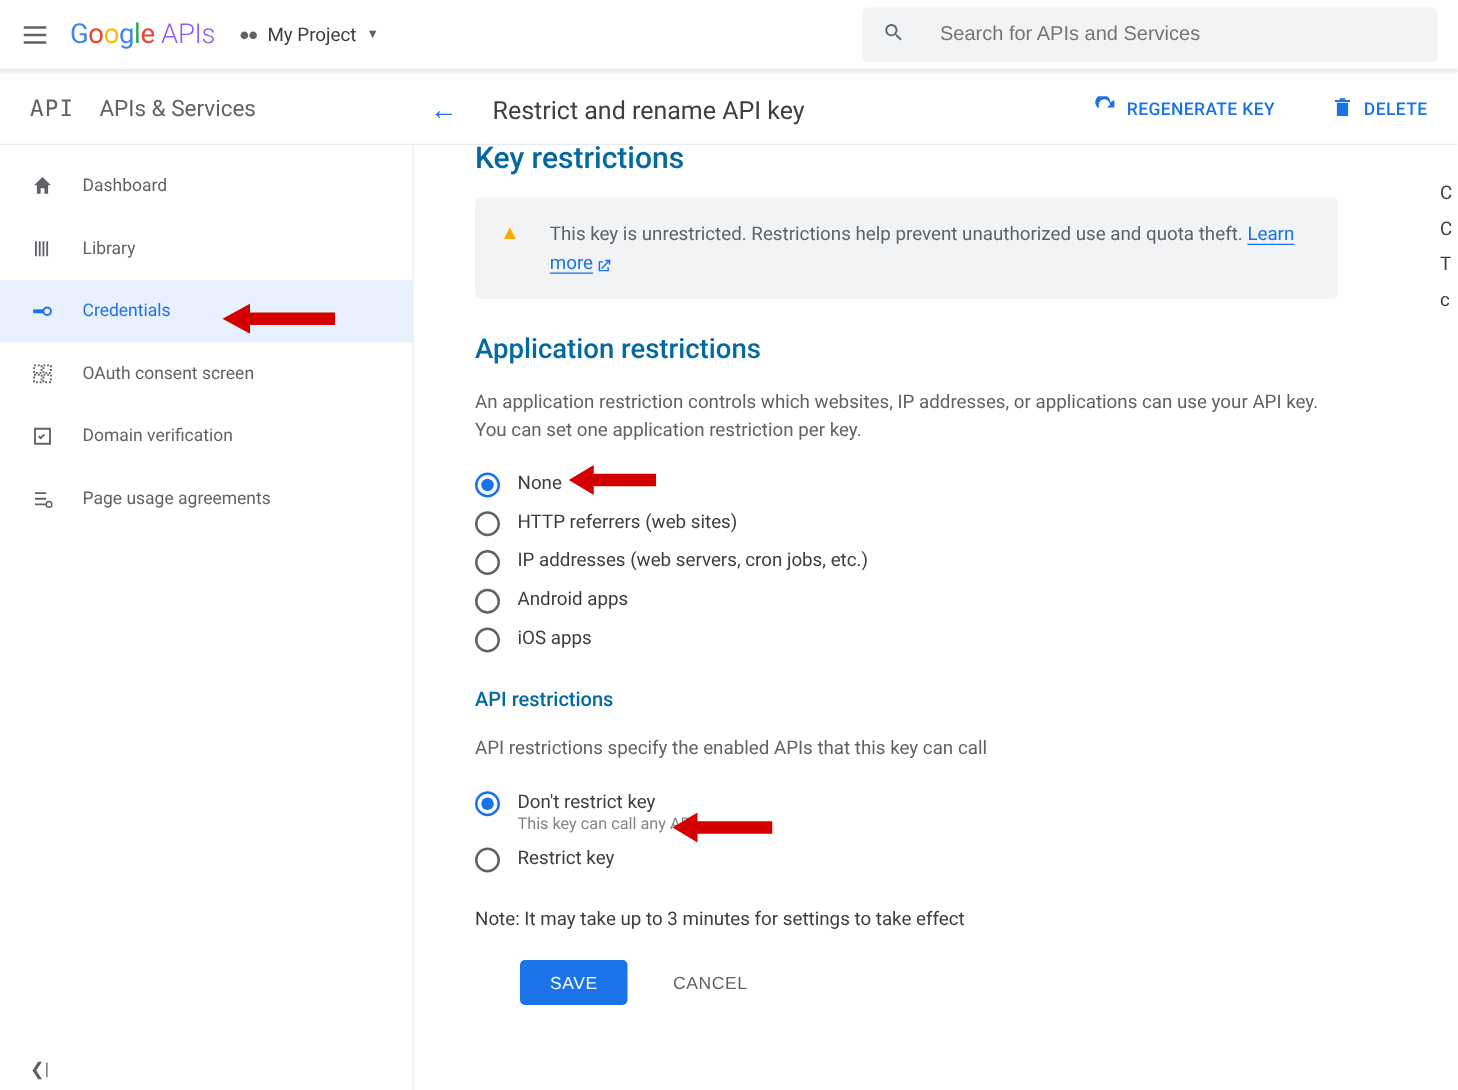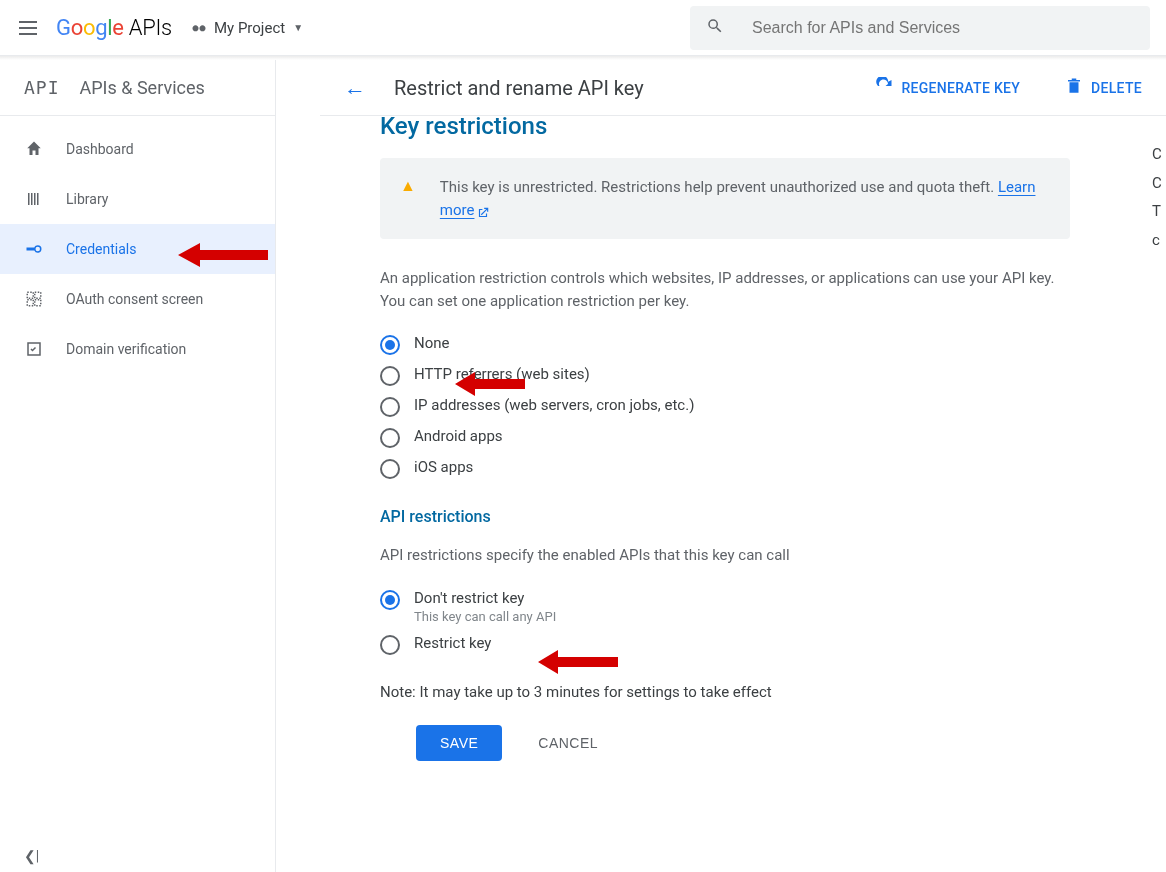--- a/index.html
+++ b/index.html
@@ -4,39 +4,39 @@
 <style>
   * { box-sizing: border-box; margin: 0; padding: 0; }
   body { font-family: Roboto, Arial, sans-serif; font-size: 14px; color: #202124; background: #fff; width: 1166px; height: 872px; overflow: hidden; position: relative; }
 
   
   .topbar { height: 56px; display: flex; align-items: center; padding: 0 16px; border-bottom: 1px solid #e8eaed; }
   .hamburger { width: 24px; height: 24px; margin-right: 16px; display:flex; flex-direction:column; justify-content:center; gap:4px; cursor:pointer;}
   .hamburger span { display:block; height:2px; background:#5f6368; width:18px; margin:0 auto;}
   .logo { font-size: 22px; font-weight: 400; margin-right: 20px; letter-spacing: -0.3px;}
   .logo .g1 { color:#4285F4; } .logo .g2{color:#EA4335;} .logo .g3{color:#FBBC05;} .logo .g4{color:#4285F4;} .logo .g5{color:#34A853;} .logo .g6{color:#EA4335;}
-  .logo .apis { color:#000000; font-weight:300; }
+  .logo .apis { color:#8b5cf6; font-weight:300; }
   .project-sel { display:flex; align-items:center; gap:8px; color:#3c4043; font-size:15px; cursor:pointer; }
   .project-sel .dots { font-size:14px; color:#5f6368; }
   .project-sel .chev { font-size:10px; color:#5f6368; }
   .searchbox { margin-left:auto; width:460px; height:44px; background:#f1f3f4; border-radius:4px; display:flex; align-items:center; padding:16px 16px; }
   .searchbox svg { width:18px; height:18px; fill:#5f6368; margin-right:28px;}
   .searchbox input { border:none; background:transparent; outline:none; font-size:16px; color:#5f6368; flex:1; }
   .topshadow { height:4px; background:linear-gradient(to bottom, rgba(0,0,0,0.08), transparent);}
 
   
   .pagehdr { position:absolute; left:320px; right:0; top:60px; height:56px; display:flex; align-items:center; padding:0 24px; border-bottom:1px solid #e8eaed; background:#fff; z-index:3;}
   .back-arrow { color:#1a73e8; font-size:22px; margin-right:28px; cursor:pointer;}
   .hdr-title { font-size:20px; color:#3c4043; font-weight:400; }
   .hdr-actions { margin-left:auto; display:flex; gap:45px; }
   .hdr-btn { display:flex; align-items:center; gap:8px; color:#1a73e8; font-weight:500; font-size:14px; letter-spacing:0.3px; cursor:pointer;}
   .hdr-btn svg { width:18px; height:18px; fill:#1a73e8; }
 
   
-  .sidebar { position:absolute; left:0; top:60px; bottom:0; width:276px; border-right:1px solid #e8eaed; background:#fff; z-index:2;}
+  .sidebar { position:absolute; left:0; top:60px; bottom:0; width:331px; border-right:1px solid #e8eaed; background:#fff; z-index:2;}
   .side-title { display:flex; align-items:center; gap:20px; font-size:18px; color:#5f6368; padding:16px 20px 16px 24px; border-bottom:1px solid #e8eaed; height:56px;}
   .api-logo { font-family:monospace; font-size:18px; color:#5f6368; letter-spacing:1px; font-weight:500;}
   .nav { padding-top:8px; }
   .nav-item { display:flex; align-items:center; gap:22px; height:50px; padding:0 24px; color:#5f6368; font-size:14px; cursor:pointer;}
   .nav-item.active { background:#e8f0fe; color:#1a73e8; }
   .nav-item.active .nav-icon svg { fill:#1a73e8; }
   .nav-icon { width:20px; display:flex; justify-content:center;}
   .nav-icon svg { width:18px; height:18px; fill:#5f6368; }
   .collapse { position:absolute; bottom:8px; left:24px; color:#5f6368; font-size:14px;}
 
@@ -136,20 +136,29 @@
     </div>
     <div class="nav-item">
       <span class="nav-icon">
           <svg viewBox="0 0 24 24">
             <path d="M4 4h16v16H4z" fill="none" stroke="#5f6368" stroke-width="2"></path>
             <path d="M8 12l2 2 4-4" fill="none" stroke="#5f6368" stroke-width="2"></path>
           </svg>
         </span>
       <span>Domain verification</span>
     </div>
+    <div class="nav-item">
+      <span class="nav-icon">
+          <svg viewBox="0 0 24 24">
+            <path d="M4 6h12M4 12h12M4 18h12" stroke="#5f6368" stroke-width="2"></path>
+            <circle cx="19" cy="18" r="3" fill="none" stroke="#5f6368" stroke-width="1.5"></circle>
+          </svg>
+        </span>
+      <span>Page usage agreements</span>
+    </div>
   </div>
   <div class="collapse">❮|</div>
 </div>
 
 <div class="pagehdr">
   <span class="back-arrow">←</span>
   <span class="hdr-title">Restrict and rename API key</span>
   <div class="hdr-actions">
     <div class="hdr-btn">
       <span><svg viewBox="0 0 24 24">
@@ -170,20 +179,21 @@
   <h2 class="section-h first">Key restrictions</h2>
   <div class="warning">
     <span class="warn-icon">▲</span>
     <div class="warn-text">
       <span>This key is unrestricted. Restrictions help prevent unauthorized use and quota theft. </span><a href="#"><span>Learn more</span><span class="extlink"><svg viewBox="0 0 24 24">
               <path d="M14 3h7v7h-2V6.41l-9.29 9.3-1.42-1.42 9.3-9.29H14V3zM5 5h6v2H7v10h10v-4h2v6H5V5z"></path>
             </svg></span></a>
     </div>
   </div>
 
+  <h2 class="section-h" style="font-size:22px;">Application restrictions</h2>
   <p class="subtext">An application restriction controls which websites, IP addresses, or applications can use your API key. You can set one application restriction per key.</p>
   <div class="radio-group">
     <div class="radio-row">
         <span class="radio checked"></span>
         <span class="radio-label">None</span>
       </div>
     <div class="radio-row">
         <span class="radio"></span>
         <span class="radio-label">HTTP referrers (web sites)</span>
       </div>

